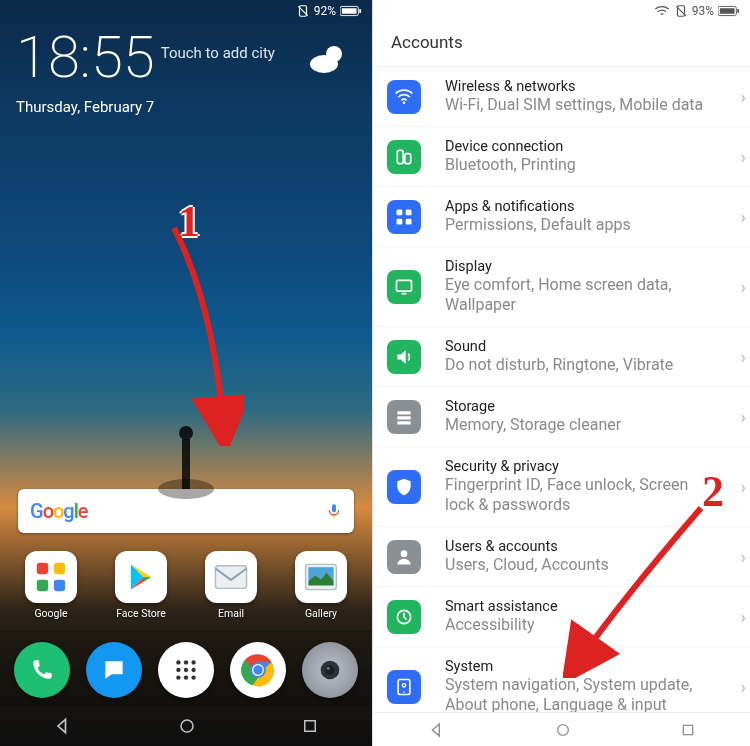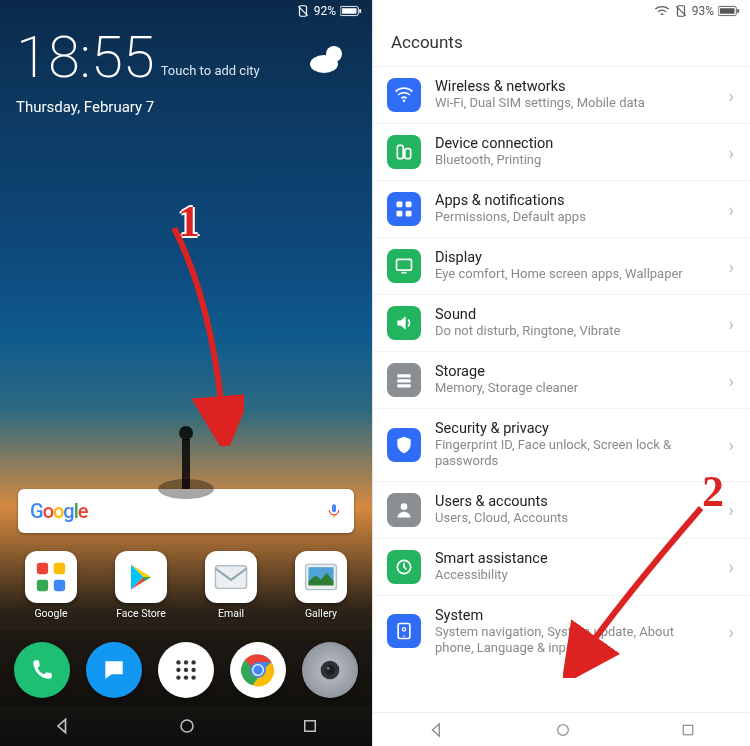--- a/index.html
+++ b/index.html
@@ -10,21 +10,21 @@
   width:372px; height:746px;
   background:linear-gradient(180deg,#0b2a4a 0%,#0d3c66 18%,#0e4a7d 35%,#0f5a8e 45%,#2d6a80 55%,#d68a40 68%,#2a2218 82%,#0e0e0e 100%);
   color:#fff;
   position:relative;
   display:flex; flex-direction:column;
 }
 .status-bar { display:flex; justify-content:flex-end; align-items:center; gap:4px; padding:4px 10px; font-size:12px; }
 .clock-block { padding:6px 16px 0; }
 .clock-row { display:flex; align-items:flex-end; gap:6px; }
 .clock { font-size:58px; font-weight:200; line-height:1; }
-.add-city { font-size:13px; color:#dce6ef; margin-bottom:8px; }
+.add-city { font-size:15px; color:#dce6ef; margin-bottom:24px; }
 .date-line { font-size:15px; margin-top:12px; }
 .weather-ic { position:absolute; right:22px; top:40px; }
 
 .mid-spacer { flex:1; position:relative; }
 .anno1 { position:absolute; }
 .num-badge {
   font-family:Georgia,"Times New Roman",serif; font-weight:bold; font-size:44px;
   color:#d22; text-shadow:-2px 0 #fff,0 2px #fff,2px 0 #fff,0 -2px #fff;
 }
 
@@ -55,27 +55,27 @@
 .nav-key { color:#cfd8dc; opacity:.9; }
 
 
 .ann-arrow { position:absolute; pointer-events:none; }
 
 
 .phone-right { width:378px; height:746px; background:#fff; color:#222; display:flex; flex-direction:column; border-left:1px solid #e0e0e0; position:relative; }
 .status-bar2 { display:flex; justify-content:flex-end; align-items:center; gap:4px; padding:4px 10px; font-size:12px; color:#555; }
 .section-title { padding:10px 18px 14px; font-size:17px; color:#333; }
 .settings-list { flex:1; overflow:hidden; border-top:1px solid #eee; }
-.settings-item { display:flex; align-items:center; padding:11px 16px 11px 14px; gap:14px; border-top:1px solid #f2f2f2; position:relative; }
+.settings-item { display:flex; align-items:center; padding:11px 4px 11px 14px; gap:24px; border-top:1px solid #f2f2f2; position:relative; }
 .settings-item:first-child{border-top:none}
 .si-icon { width:34px; height:34px; border-radius:8px; display:flex; align-items:center; justify-content:center; flex-shrink:0; }
 .si-icon svg{width:20px;height:20px}
 .si-text { flex:1; min-width:0; }
 .si-title { font-size:14.5px; color:#222; }
-.si-sub { font-size:13px; color:#8a8a8a; line-height:1.25; }
+.si-sub { font-size:16px; color:#8a8a8a; line-height:1.25; }
 .chev { color:#bbb; font-size:18px; }
 
 .right-nav { height:34px; display:flex; justify-content:space-around; align-items:center; border-top:1px solid #eee; }
 .right-nav .nav-key{color:#888}
 </style>
 </head>
 <body>
 
 <div class="phone-left">
   <div class="status-bar">
@@ -314,21 +314,21 @@
       </div>
       <div class="settings-item">
         <div class="si-icon" style="background:#22b45e">
           <svg viewBox="0 0 24 24">
             <rect x="3" y="4" width="18" height="13" rx="2" fill="none" stroke="#fff" stroke-width="2"></rect>
             <rect x="9" y="19" width="6" height="2" fill="#fff"></rect>
           </svg>
         </div>
         <div class="si-text">
           <div class="si-title">Display</div>
-          <div class="si-sub">Eye comfort, Home screen apps, Wallpaper</div>
+          <div class="si-sub">Eye comfort, Home screen data, Wallpaper</div>
         </div>
         <span class="chev">›</span>
       </div>
       <div class="settings-item">
         <div class="si-icon" style="background:#22b45e">
           <svg viewBox="0 0 24 24">
             <path d="M4 9v6h4l6 5V4l-6 5H4z" fill="#fff"></path>
             <path d="M17 8a6 6 0 0 1 0 8" stroke="#fff" stroke-width="2" fill="none"></path>
           </svg>
         </div>

